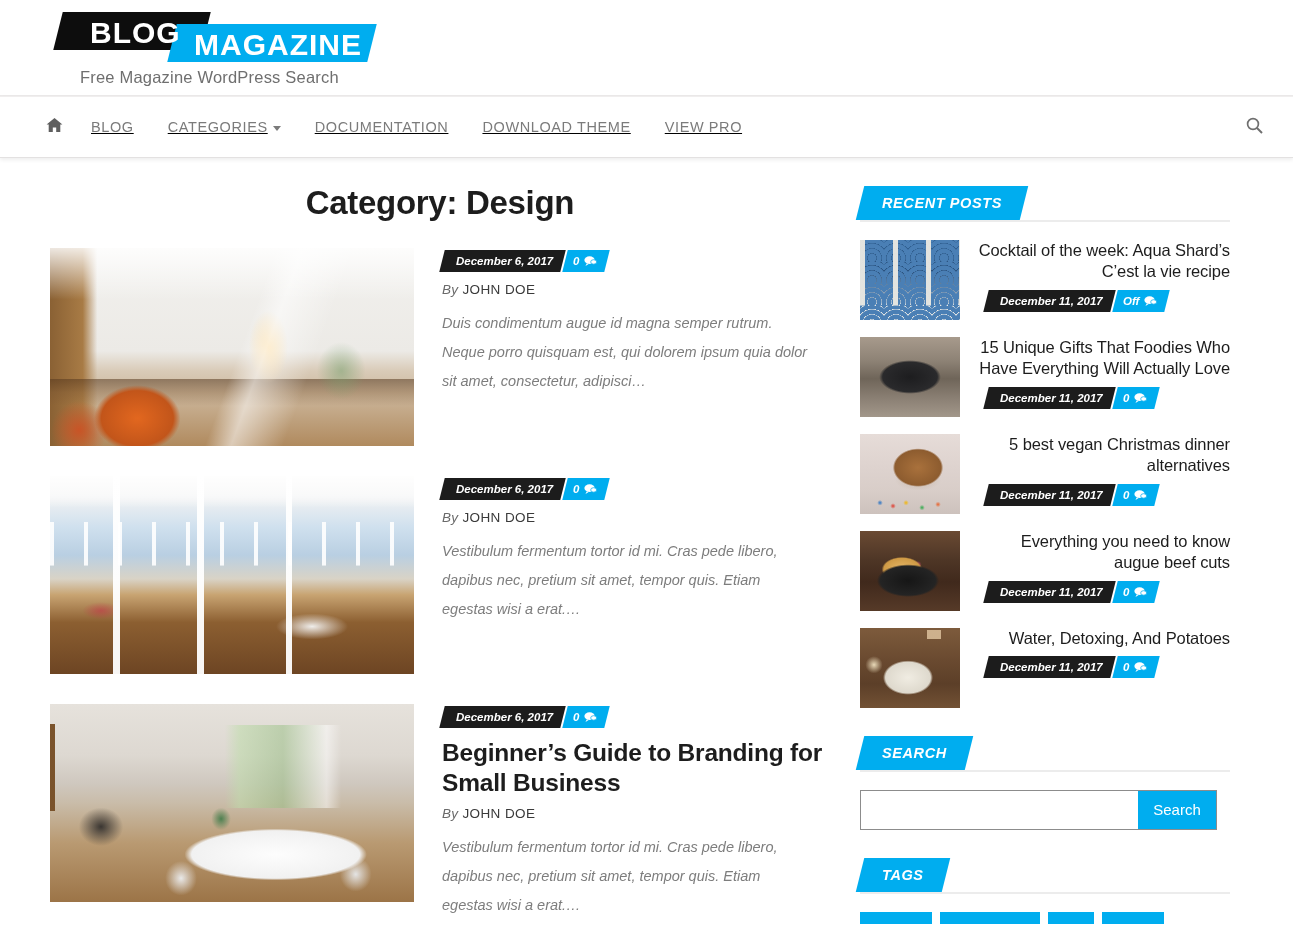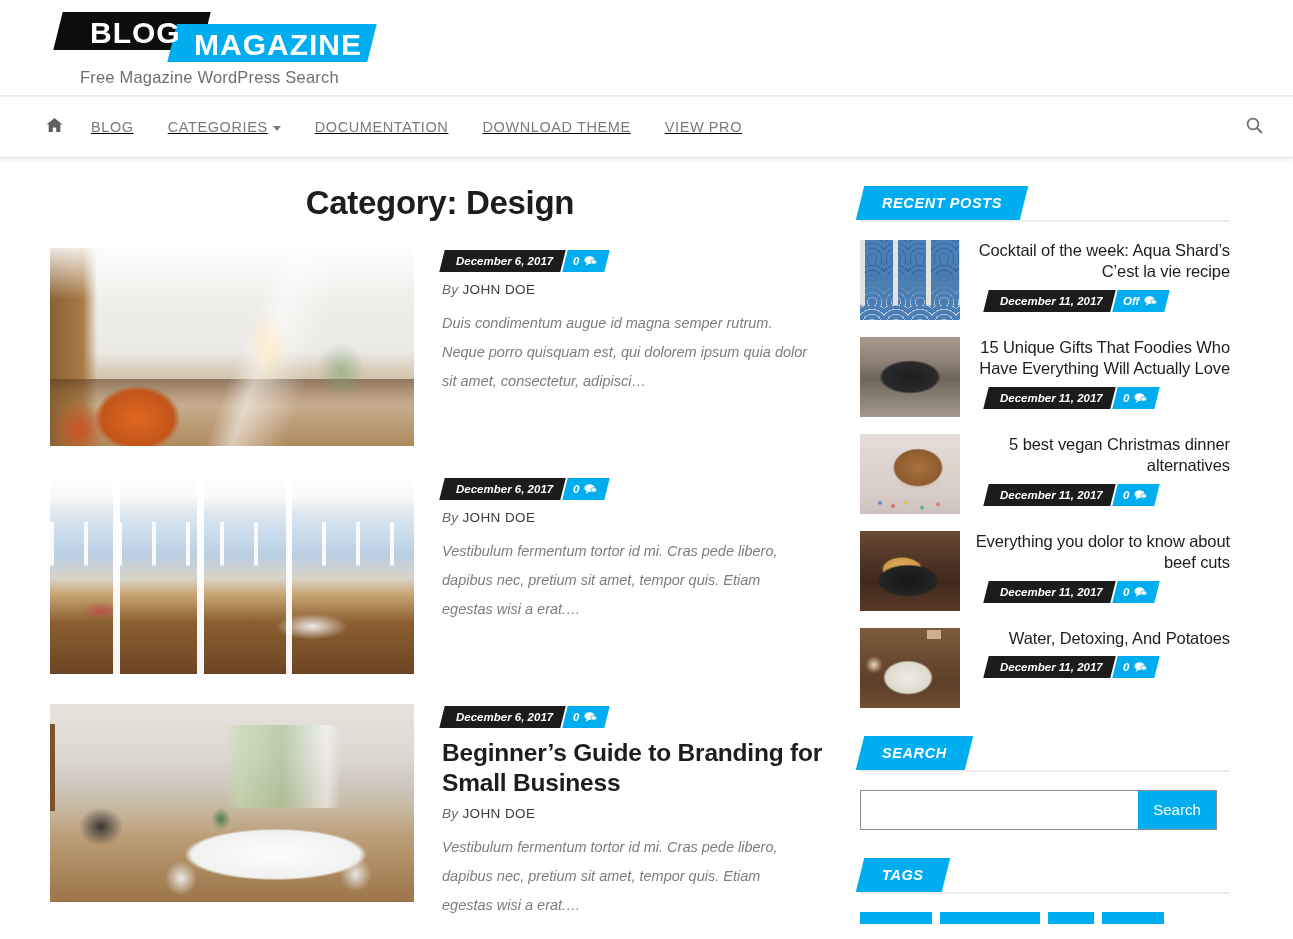--- a/index.html
+++ b/index.html
@@ -652,21 +652,21 @@
             </div>
           </div>
         </div>
       </div>
 
       <div class="rp-item">
         <div class="rp-thumb">
           <div class="ph ph-pancake"></div>
         </div>
         <div class="rp-body">
-          <div class="rp-title">Everything you dolor to know about beef cuts</div>
+          <div class="rp-title">Everything you need to know augue beef cuts</div>
           <div class="meta-badge rp-meta">
             <div class="meta-date">
               <span>December 11, 2017</span>
             </div>
             <div class="meta-comments">
               <span>0</span>
               <span class="bubble-icon">
                 <svg width="13" height="12" viewBox="0 0 14 12" aria-hidden="true">
                   <ellipse cx="6" cy="5" rx="5.6" ry="4.1" fill="#fff"></ellipse>
                   <path d="M3 8.3 L1.6 11.4 L5.4 9z" fill="#fff"></path>

